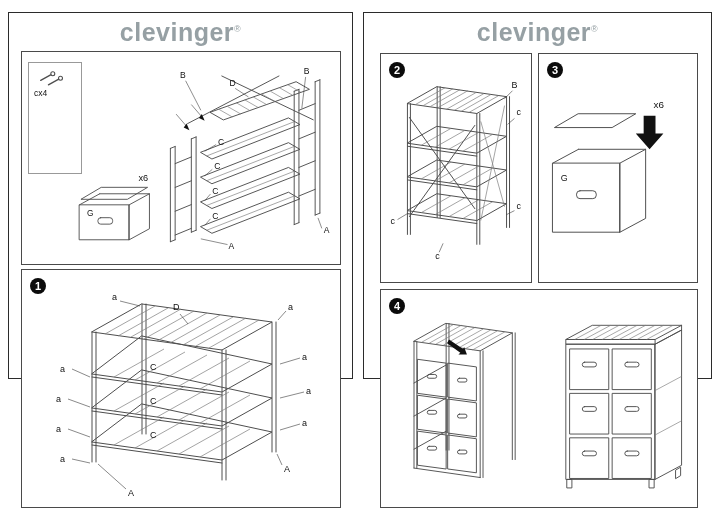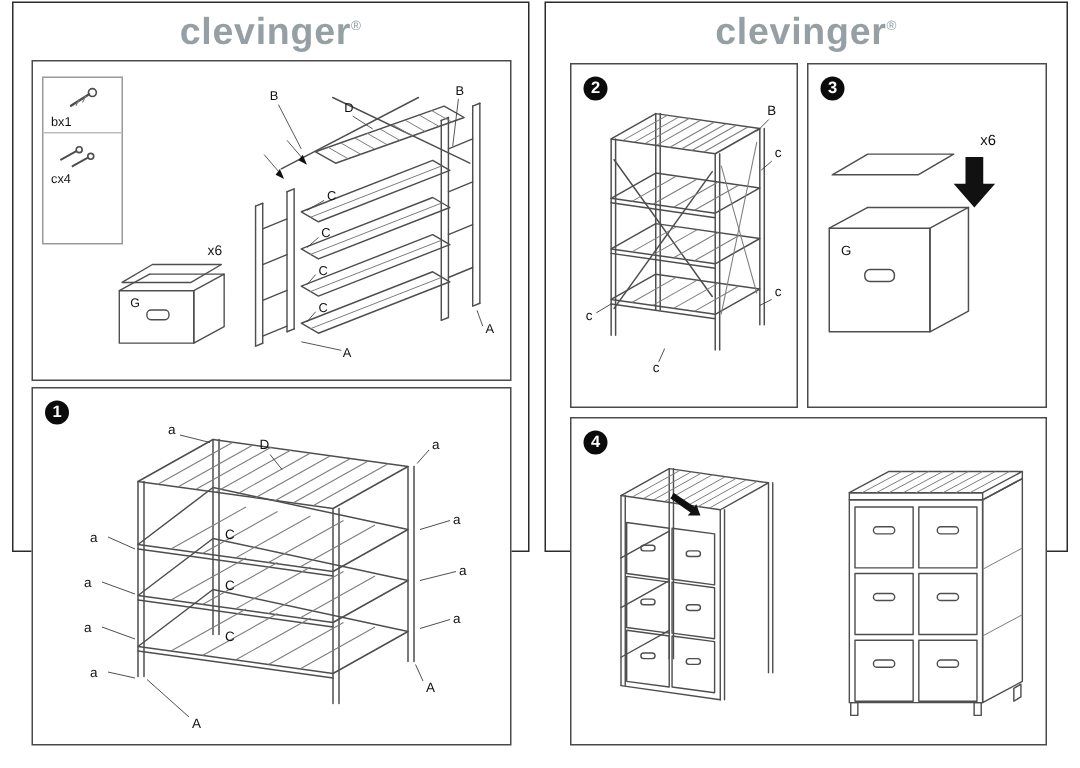--- a/index.html
+++ b/index.html
@@ -1,18 +1,18 @@
 <!DOCTYPE html>
 <html><head>
 <meta charset="utf-8">
 <style>
   * { margin:0; padding:0; box-sizing:border-box; }
   html,body { width:720px; height:512px; background:#fff; font-family:"Liberation Sans",sans-serif; }
   body { position:relative; overflow:hidden; }
-  .page { position:absolute; top:1px; height:367px; background:#fff; border:1.5px solid #2b2b2b; }
+  .page { position:absolute; top:12px; height:367px; background:#fff; border:1.5px solid #2b2b2b; }
   #pageL { left:8px; width:345px; }
   #pageR { left:363px; width:349px; }
   .logo { position:absolute; top:5px; left:0; right:0; text-align:center; color:#96a0a4; font-size:25px; font-weight:bold; letter-spacing:.5px; }
   .logo sup { font-size:9px; vertical-align:super; font-weight:normal; }
   .panel { position:absolute; border:1px solid #4a4a4a; background:#fff; }
   .badge { position:absolute; left:8px; top:8px; width:16px; height:16px; border-radius:50%; background:#0b0b0b; color:#fff; font-size:11px; font-weight:bold; display:flex; align-items:center; justify-content:center; }
   .fig { position:absolute; }
   .ln { stroke:#4e4e4e; stroke-width:1; fill:none; stroke-linecap:round; stroke-linejoin:round; }
   .sl { stroke:#7c7c7c; stroke-width:.7; fill:none; }
   .ld { stroke:#3a3a3a; stroke-width:.6; fill:none; }
@@ -28,33 +28,20 @@
 </head>
 <body>
 
 <section class="page" id="pageL">
   <header class="logo">
     <span>clevinger</span><sup>®</sup>
   </header>
 
   <div class="panel" style="left:12px; top:38px; width:320px; height:214px;">
     <div class="hwbox">
-      <div class="hwcell">
-        <svg width="44" height="22" viewBox="0 0 34 20">
-          <g class="ln">
-              <line x1="10" y1="15" x2="21" y2="8" stroke-width="1.4"></line>
-              <circle cx="23" cy="7" r="2.4"></circle>
-            </g>
-          <g class="sl">
-              <line x1="13" y1="15" x2="15" y2="11"></line>
-              <line x1="17" y1="13" x2="19" y2="9"></line>
-            </g>
-        </svg>
-        <span class="hwlbl">bx1</span>
-      </div>
       <div class="hwcell">
         <svg width="44" height="22" viewBox="0 0 34 20">
           <g class="ln">
               <line x1="4" y1="14" x2="13" y2="9" stroke-width="1.2"></line>
               <circle cx="15" cy="8" r="1.8"></circle>
           <line x1="11" y1="18" x2="20" y2="13" stroke-width="1.2"></line>
               <circle cx="22" cy="12" r="1.8"></circle>
             </g>
         </svg>
         <span class="hwlbl">cx4</span>

